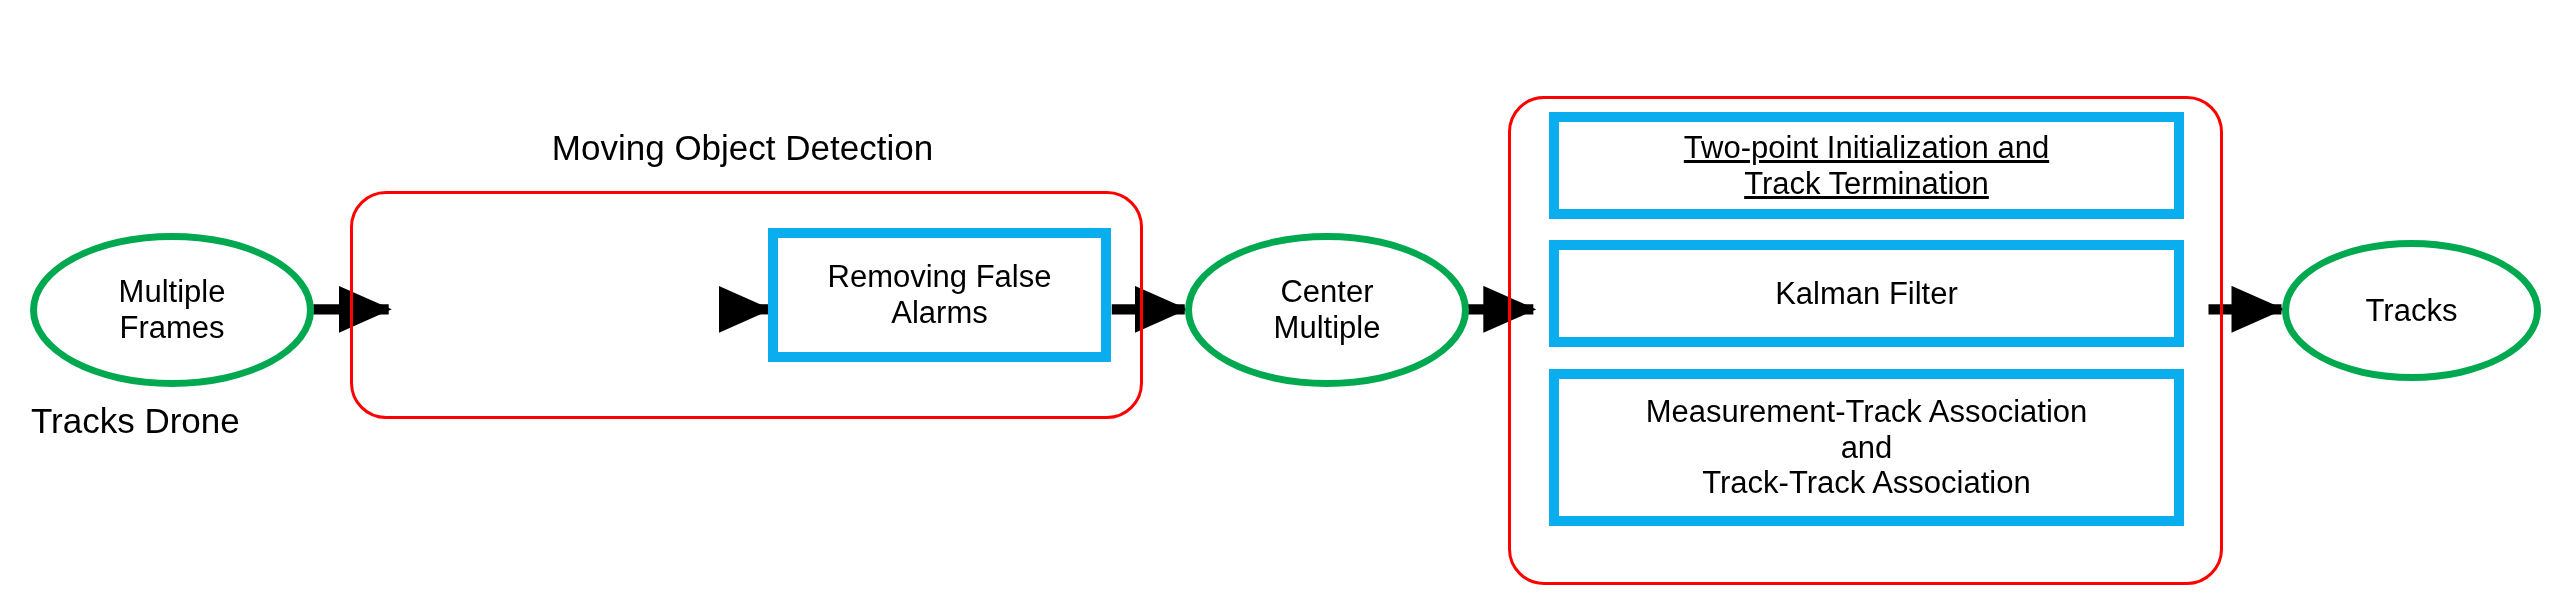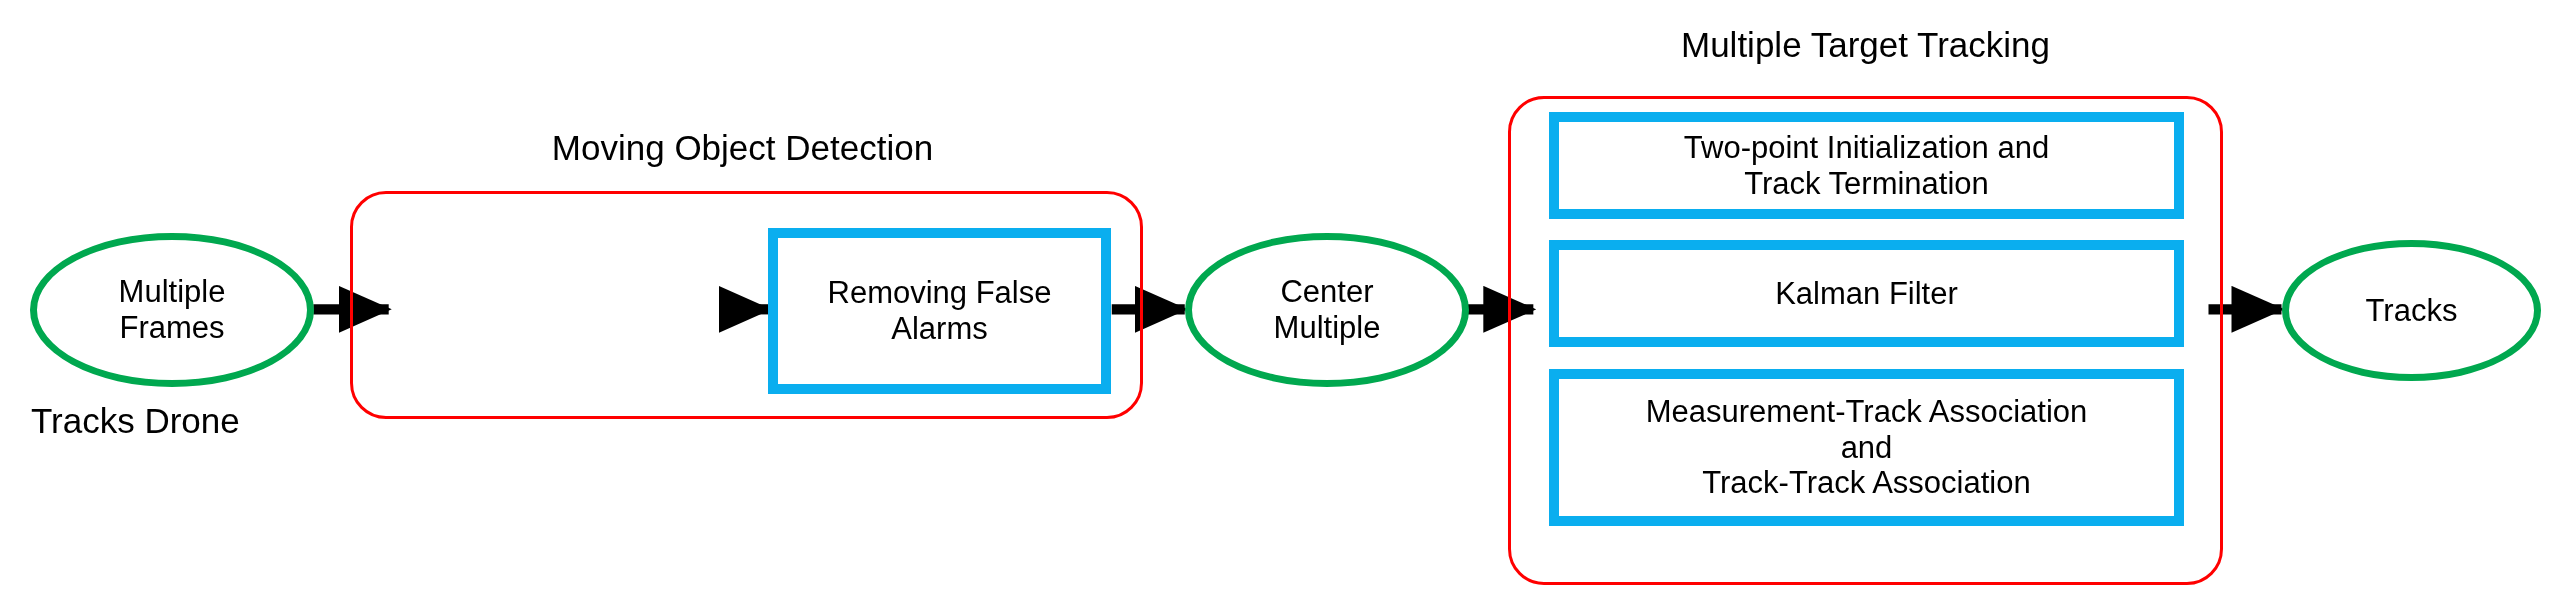--- a/index.html
+++ b/index.html
@@ -114,30 +114,29 @@
     <g>
       <line x1="2812" y1="394" x2="2905" y2="394" stroke="#000000" stroke-width="13" marker-end="url(#arrowhead)"></line>
     </g>
   </svg>
 
   <div class="group-title" style="left:346px; top:128px; width:793px;">Moving  Object Detection</div>
 
   <div class="group-box" style="left:350px; top:191px; width:793px; height:228px;"></div>
 
 
-  <div class="proc-box" style="left:768px; top:228px; width:343px; height:166px;">
+  <div class="proc-box" style="left:768px; top:228px; width:343px; height:134px;">
     <span class="txt">Removing False
 Alarms</span>
   </div>
 
-  <div class="group-title" style="left:1508px; top:25px; width:715px;">Multiple Target Tracking</div>
 
   <div class="group-box" style="left:1508px; top:96px; width:715px; height:489px;"></div>
 
-  <div class="proc-box" style="left:1549px; top:112px; width:635px; height:107px;">
+  <div class="proc-box" style="left:1549px; top:112px; width:635px; height:107px;text-decoration:underline;">
     <span class="txt">Two-point Initialization and
 Track Termination</span>
   </div>
 
   <div class="proc-box" style="left:1549px; top:369px; width:635px; height:157px;">
     <span class="txt">Measurement-Track Association
 and
 Track-Track Association</span>
   </div>
 

